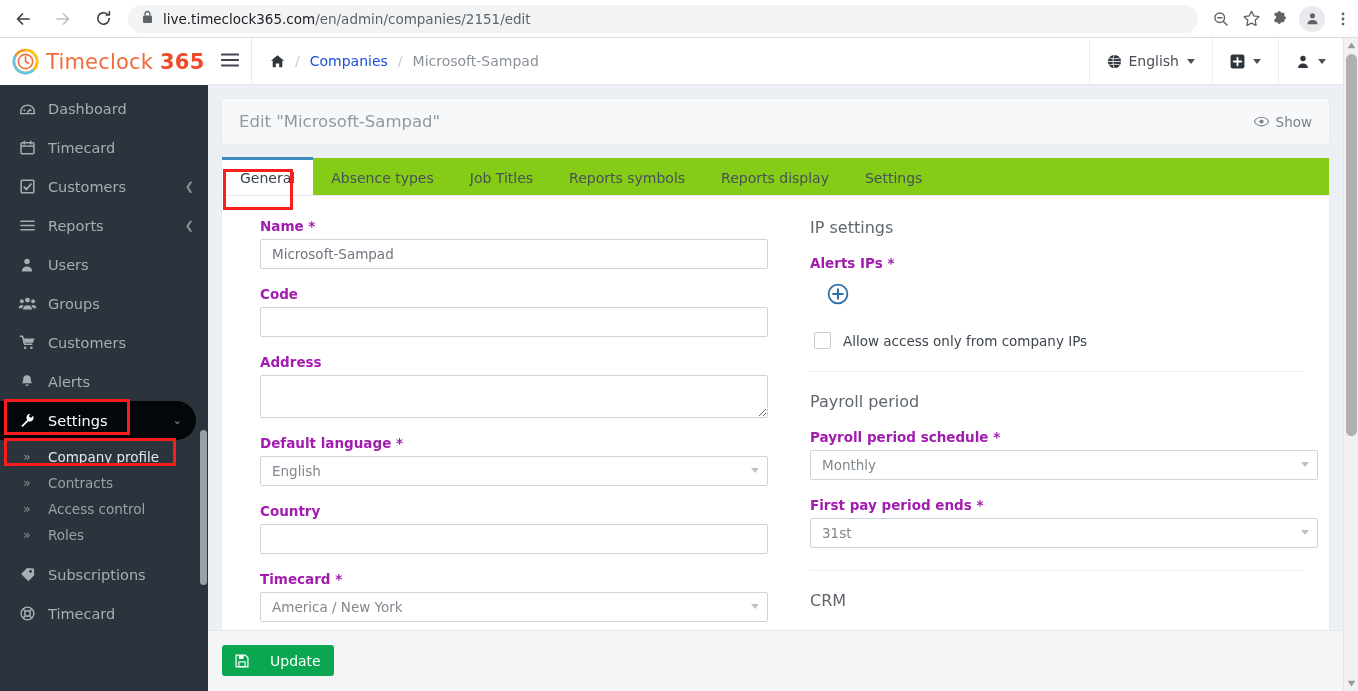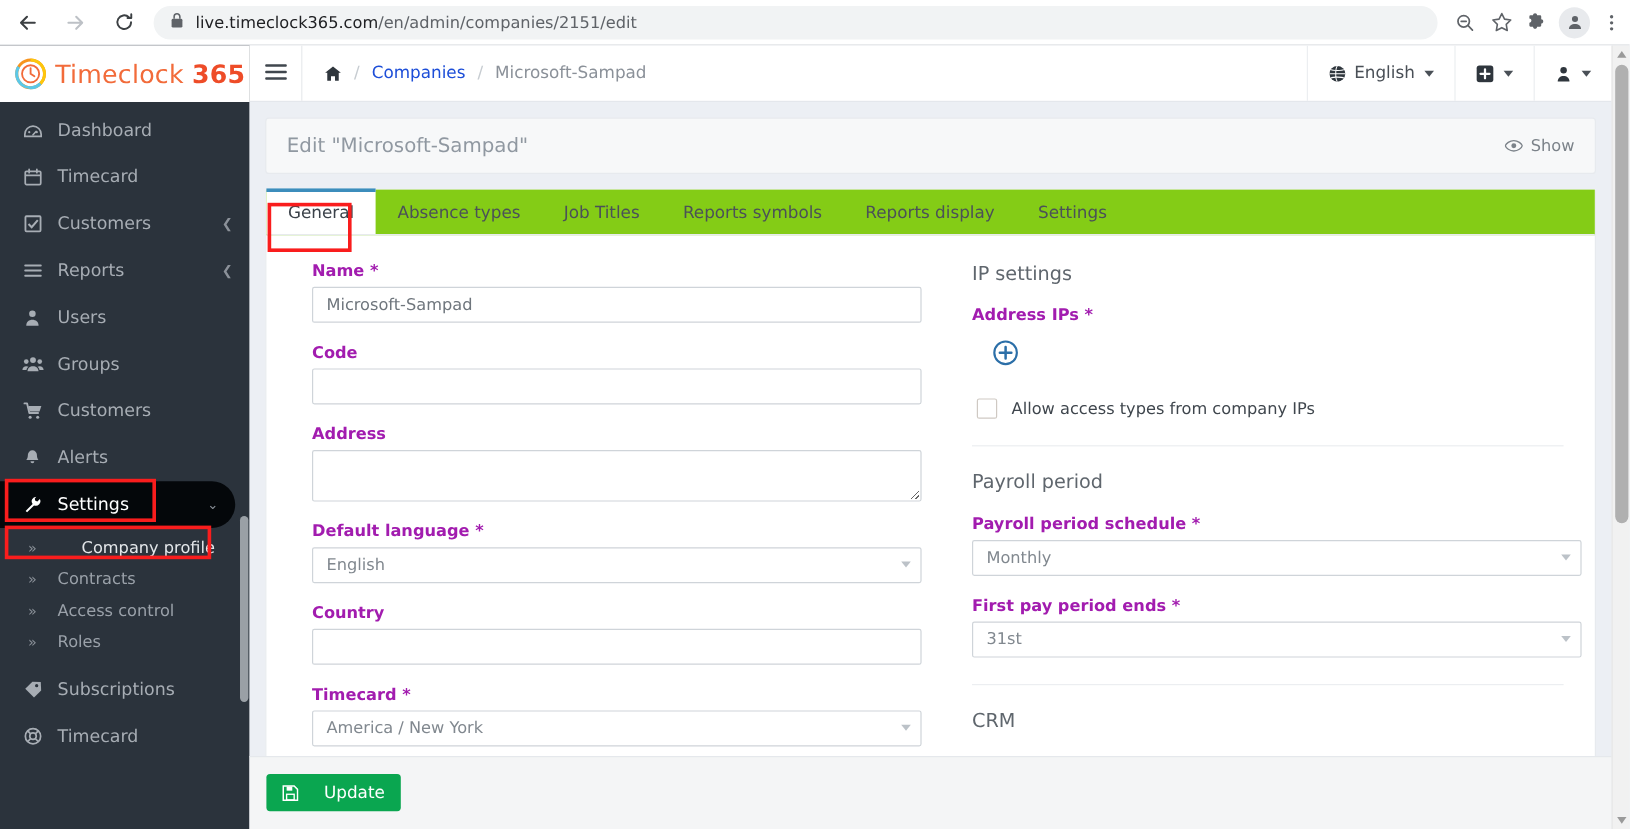--- a/index.html
+++ b/index.html
@@ -461,21 +461,21 @@
           <svg width="17" height="17" viewBox="0 0 20 20">
             <path d="M13.2 2.2a4.5 4.5 0 0 0-3.6 7.2l-6.8 6.8 1.4 1.4 6.8-6.8a4.5 4.5 0 0 0 5.7-6.3l-2.4 2.4-2-.6-.6-2z" fill="#ffffff"></path>
           </svg>
         </span>
         <span class="nav-label">Settings</span>
         <span class="nav-caret">⌄</span>
       </div>
 
       <div class="sub-item" style="margin-top:4px;">
         <span class="sub-ico">»</span>
-        <span style="color:#e4e7ea;margin-left:20px;">Company profile</span>
+        <span style="color:#e4e7ea;">Company profile</span>
       </div>
       <div class="sub-item">
         <span class="sub-ico">»</span>
         <span>Contracts</span>
       </div>
       <div class="sub-item">
         <span class="sub-ico">»</span>
         <span>Access control</span>
       </div>
       <div class="sub-item">
@@ -653,31 +653,31 @@
             <div class="fld">
               <label class="fld-label">Phone *</label>
               <input class="txt-input" type="text" value="" style="">
             </div>
           </div>
 
           <div id="col-right">
 
             <div class="sec-title">IP settings</div>
 
-            <label class="fld-label">Address IPs *</label>
+            <label class="fld-label">Alerts IPs *</label>
             <span id="add-ip-btn">
               <svg width="22" height="22" viewBox="0 0 22 22">
                 <circle cx="11" cy="11" r="9.4" fill="none" stroke="#2c6fa8" stroke-width="1.8"></circle>
                 <path d="M11 6.2v9.6M6.2 11h9.6" stroke="#2c6fa8" stroke-width="2.1" stroke-linecap="round"></path>
               </svg>
             </span>
 
             <div class="chk-row">
               <span class="chk-box"></span>
-              <span class="chk-label">Allow access types from company IPs</span>
+              <span class="chk-label">Allow access only from company IPs</span>
             </div>
 
             <div class="sec-divider"></div>
 
             <div class="sec-title">Payroll period</div>
 
             <div class="fld">
               <label class="fld-label">Payroll period schedule *</label>
               <div class="sel-wrap">
                 <div class="sel-box">

